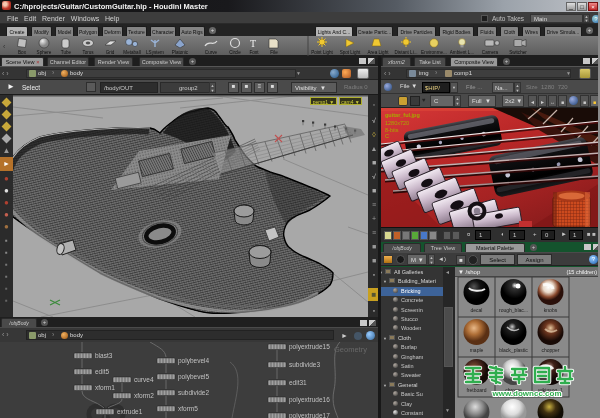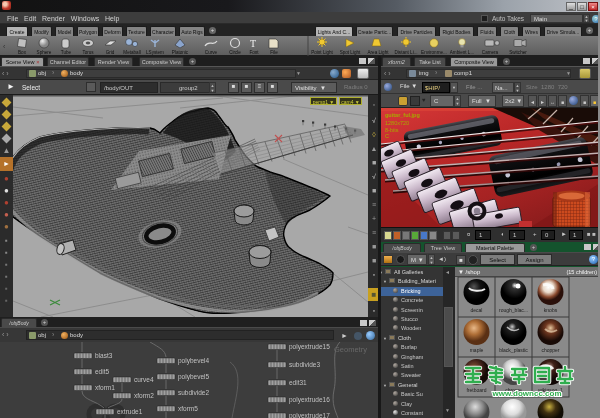--- a/index.html
+++ b/index.html
@@ -6,20 +6,21 @@
 body{font-family:"Liberation Sans",sans-serif;}
 #w{position:relative;width:600px;height:418px;overflow:hidden;background:#2a2a2a;}
 .abs{position:absolute;}
 .tab{position:absolute;font-size:5.5px;color:#c9c9c9;background:#4a4a4a;text-align:center;border-radius:2px 2px 0 0;border:1px solid #2a2a2a;border-bottom:none;}
 .tabact{background:#9a9a9a;color:#111;}
 </style></head><body>
 <div id="w">
 
 <div class="abs" style="left:0;top:0;width:600px;height:12px;background:linear-gradient(90deg,#121212 0%,#19191c 38%,#555b63 66%,#9ba2aa 84%,#b6bac0 96%);">
  <div class="abs" style="left:2px;top:1px;width:9px;height:9px;border-radius:2px;background:radial-gradient(circle at 35% 35%,#f5c8b0 20%,#c0392b 55%,#7a1f12 100%);"></div>
+ <div class="abs" style="left:14px;top:2px;font-size:7.5px;font-weight:bold;color:#f2f2f2;letter-spacing:0px;">C:/hprojects/Guitar/CustomGuitar.hip - Houdini Master</div>
  <div class="abs" style="left:566px;top:2px;width:10px;height:9px;background:linear-gradient(#dfdfdf,#9a9a9a);border:1px solid #666;font-size:7px;color:#222;text-align:center;line-height:5px;">_</div>
  <div class="abs" style="left:577px;top:2px;width:10px;height:9px;background:linear-gradient(#dfdfdf,#9a9a9a);border:1px solid #666;font-size:6px;color:#222;text-align:center;line-height:8px;">□</div>
  <div class="abs" style="left:588px;top:2px;width:10px;height:9px;background:linear-gradient(#e88,#b22);border:1px solid #711;font-size:6px;color:#fff;text-align:center;line-height:8px;">×</div>
 </div>
 
 <div class="abs" style="left:0;top:12px;width:600px;height:12px;background:#3d3d3d;border-bottom:1px solid #2a2a2a;">
  <div class="abs" style="left:7px;top:3px;font-size:7px;color:#d2d2d2;">File&nbsp;&nbsp;&nbsp;Edit&nbsp;&nbsp;&nbsp;Render&nbsp;&nbsp;&nbsp;Windows&nbsp;&nbsp;&nbsp;Help</div>
  <div class="abs" style="left:481px;top:3px;width:7px;height:7px;background:#1d1d1d;border:1px solid #555;"></div>
  <div class="abs" style="left:492px;top:3px;font-size:6.5px;color:#c0c0c0;">Auto Takes</div>
  <div class="abs" style="left:530px;top:2px;width:53px;height:9px;background:#5c5c5c;border:1px solid #333;font-size:6px;color:#ddd;padding:1px 0 0 3px;">Main</div>

